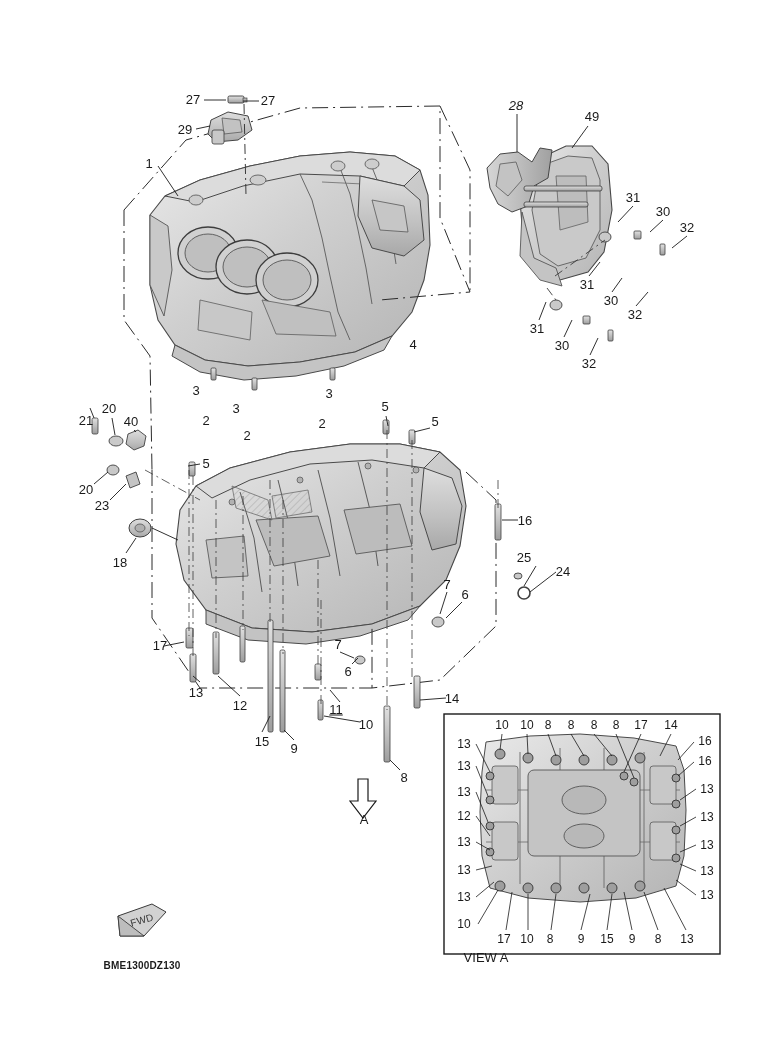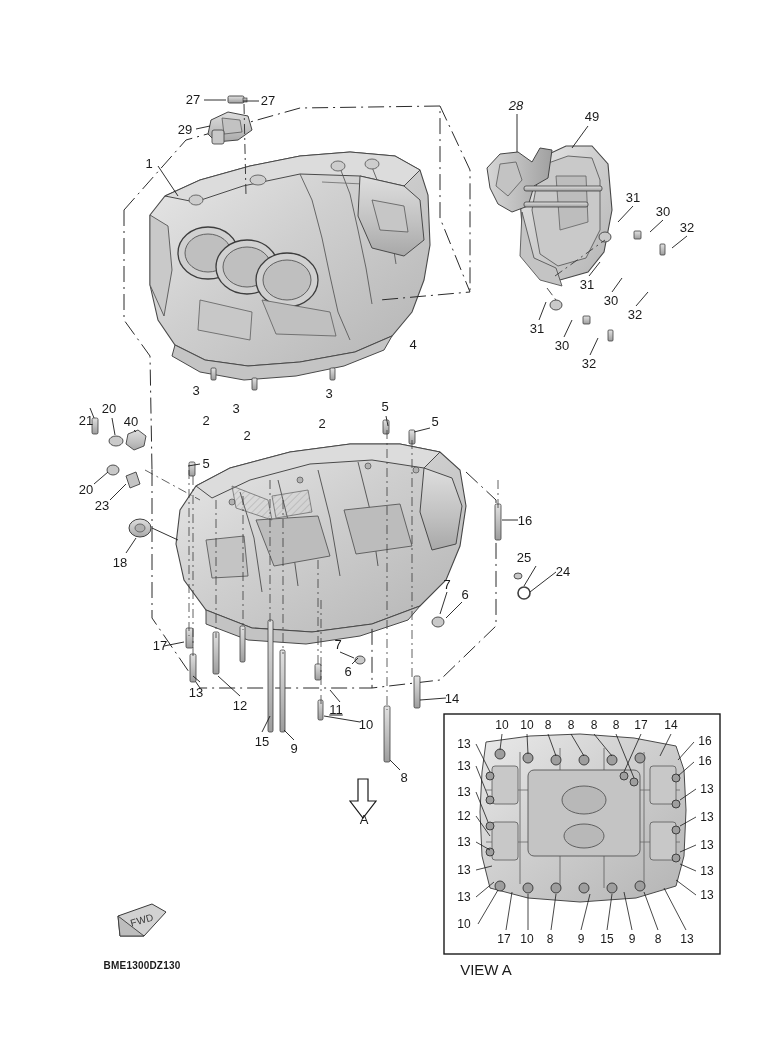--- a/index.html
+++ b/index.html
@@ -42,22 +42,21 @@
     color: #1a1a1a;
     white-space: nowrap;
     transform: translate(-50%, -50%);
   }
   #part-number {
     font-size: 10px;
     letter-spacing: 0.2px;
     font-weight: bold;
   }
   #view-a-label {
-    font-size: 15px;
-    margin-top: 12px;
+    font-size: 13px;
   }
   #arrow-a-label {
     font-size: 13px;
   }
   .fwd-text {
     position: absolute;
     font-family: "Liberation Sans", sans-serif;
     font-size: 10px;
     color: #3a3a3a;
     transform: translate(-50%, -50%) rotate(-16deg);

